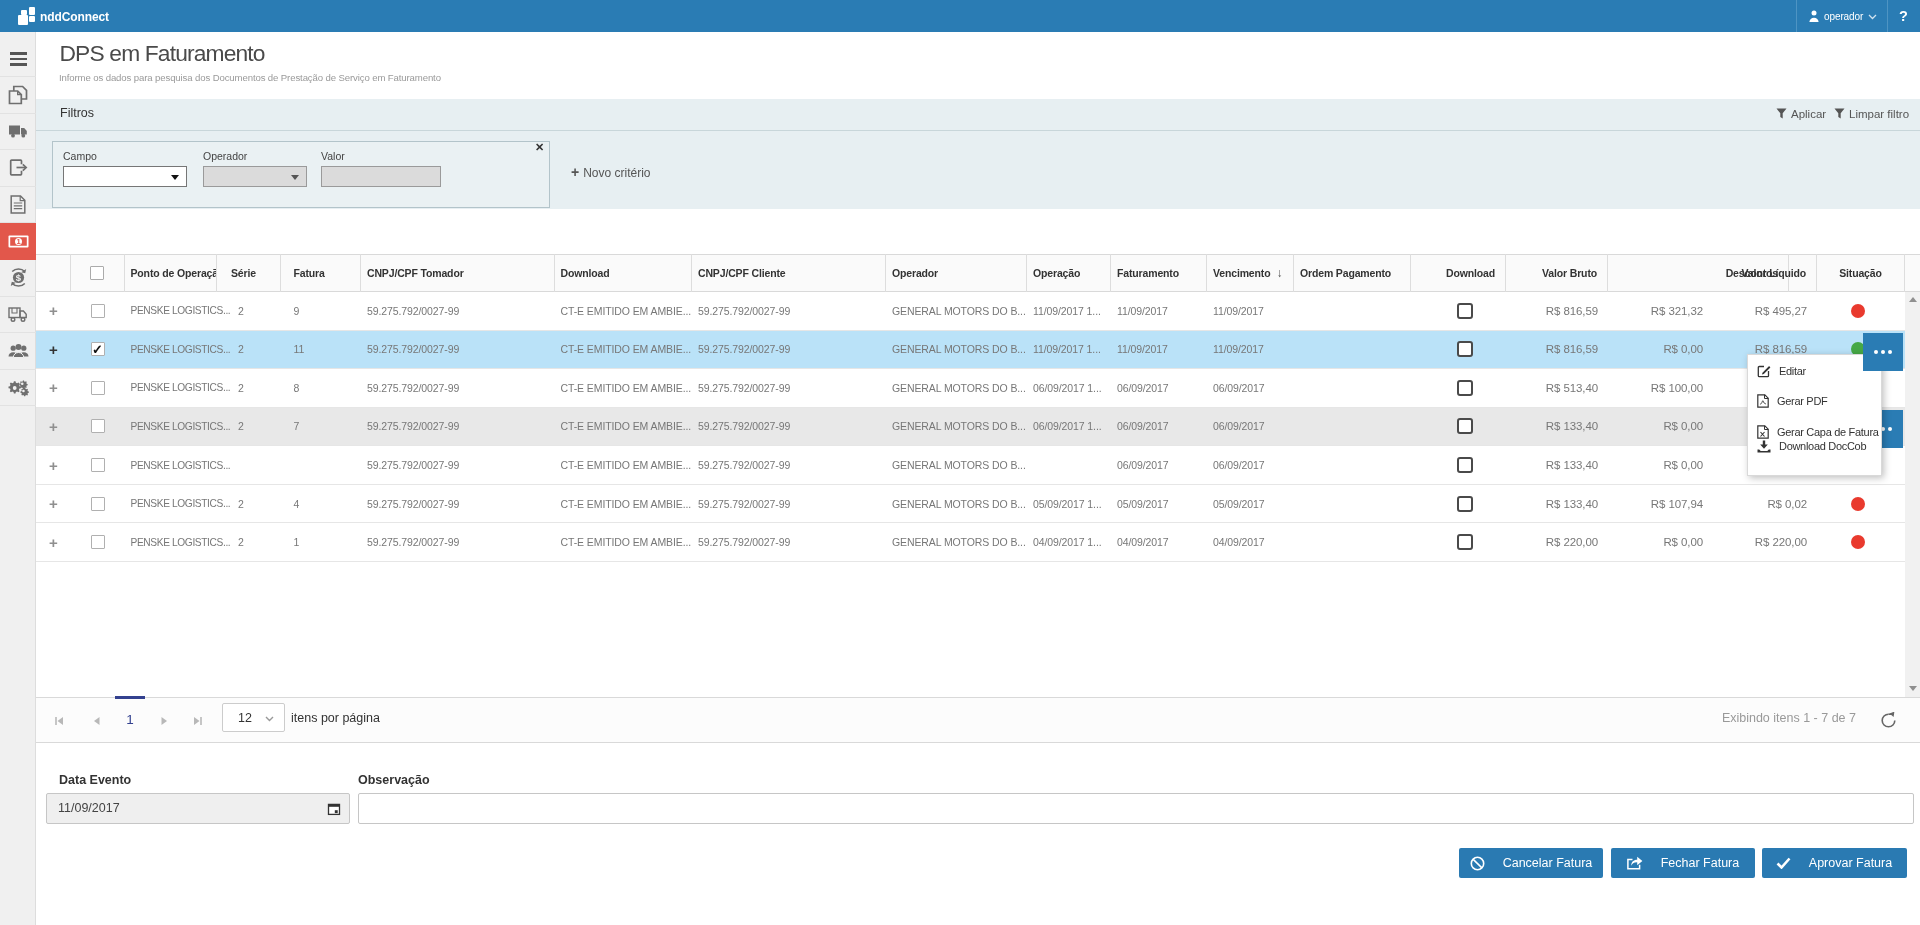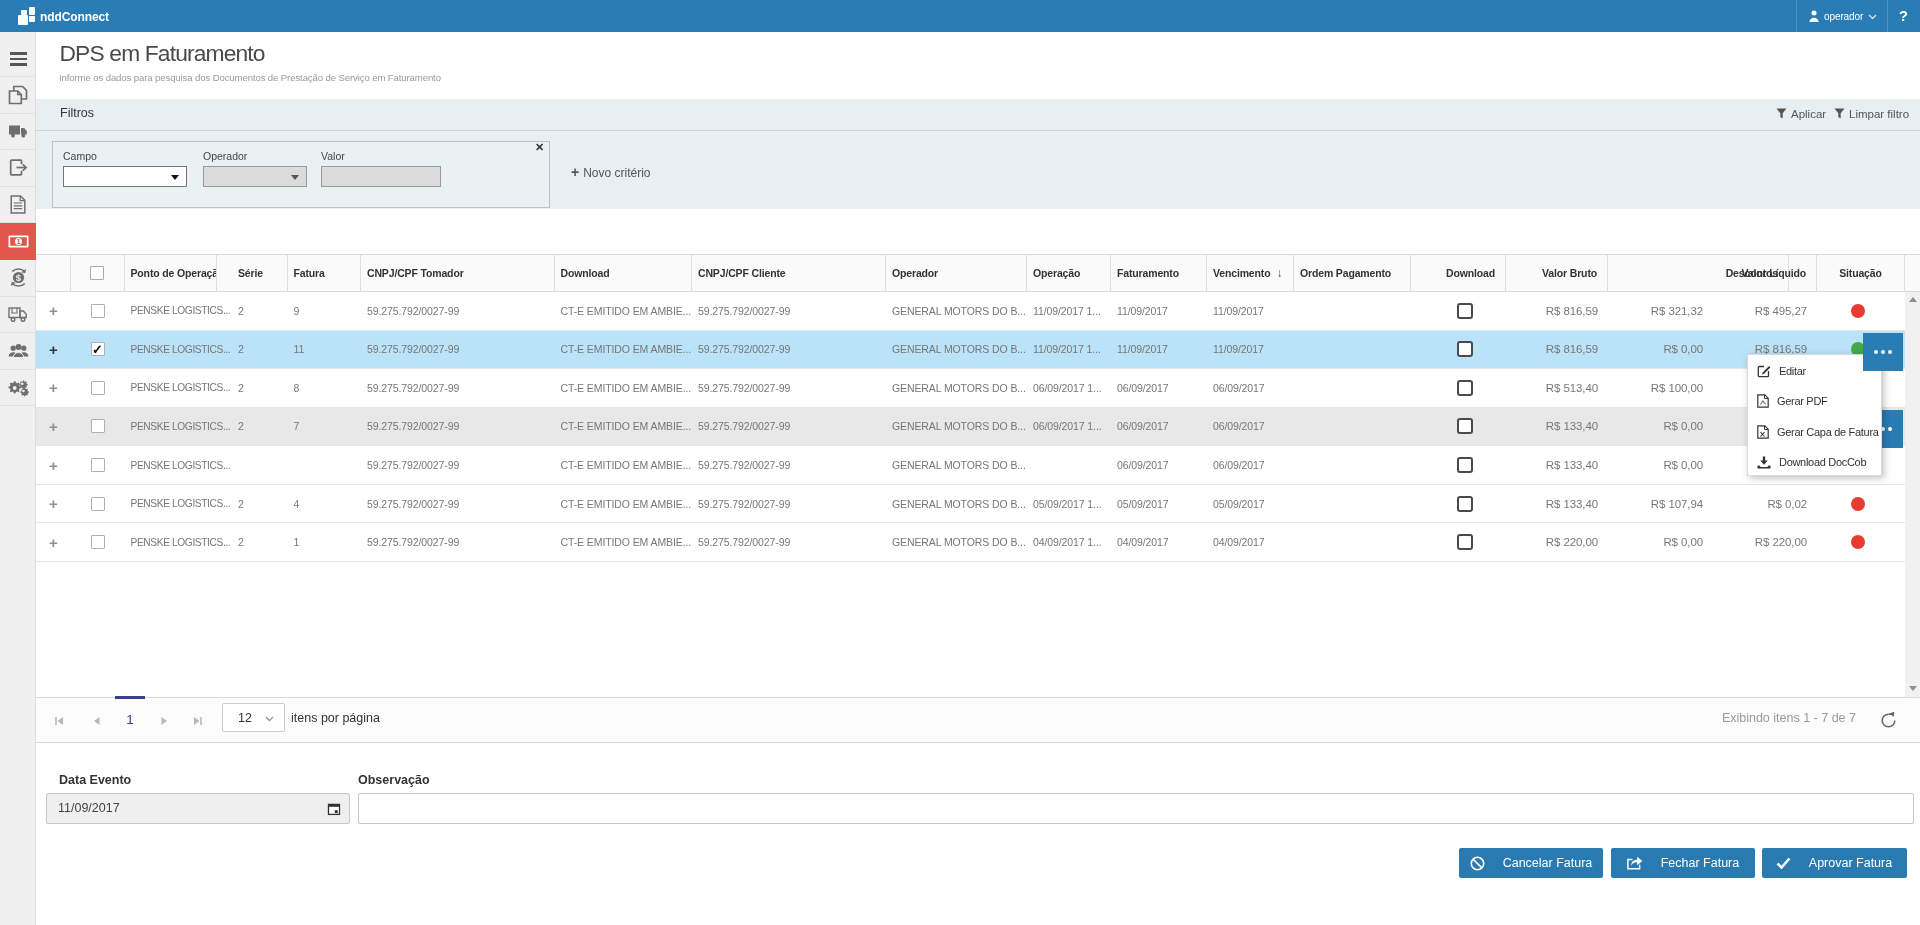--- a/index.html
+++ b/index.html
@@ -226,21 +226,21 @@
     </svg>Aplicar</div>
 <div id="limpar"><svg class="funnel" width="11" height="11" viewBox="0 0 11 11">
       <path d="M0.5 0.5 h10 l-3.8 4.8 v5.2 l-2.4-1.6 v-3.6 z" fill="#555"></path>
     </svg>Limpar filtro</div>
 <div id="ghead"></div>
 <div class="hcell" style="left:36px;width:34.5px"></div>
 <div class="hcell cc cc" style="left:70.5px;width:54px">
     <span class="chk hchk"></span>
   </div>
 <div class="hcell" style="left:124.5px;width:92px">Ponto de Operação</div>
-<div class="hcell" style="left:232px;width:55.5px">Série</div>
+<div class="hcell" style="left:225px;width:55.5px">Série</div>
 <div class="hcell" style="left:287.5px;width:73.5px">Fatura</div>
 <div class="hcell" style="left:361px;width:193.5px">CNPJ/CPF Tomador</div>
 <div class="hcell" style="left:554.5px;width:137.5px">Download</div>
 <div class="hcell" style="left:692px;width:194px">CNPJ/CPF Cliente</div>
 <div class="hcell" style="left:886px;width:141px">Operador</div>
 <div class="hcell" style="left:1027px;width:84px">Operação</div>
 <div class="hcell" style="left:1111px;width:96px">Faturamento</div>
 <div class="hcell" style="left:1207px;width:87px">Vencimento <span class="sort">↓</span></div>
 <div class="hcell" style="left:1294px;width:117px">Ordem Pagamento</div>
 <div class="hcell cr" style="left:1411px;width:95px">Download</div>
@@ -467,21 +467,21 @@
           <path d="M3 10.5 c0.8-0.3 2-1.8 2.3-3 c0.3-1 0.9-1 1-0.2 c0.2 1.2 1.4 2.6 2.6 2.6" stroke-width="0.9"></path>
         </g>
       </svg>Gerar PDF</div>
   <div class="pitem" style="top:61.5px"><svg width="12" height="14" viewBox="0 0 12 14">
         <g fill="none" stroke="#333" stroke-width="1.2">
           <path d="M0.8 0.8 h7 l3.4 3.4 v9 h-10.4 z"></path>
           <path d="M7.5 0.8 v3.7 h3.7" stroke-width="1"></path>
           <path d="M3.5 7 l4 4.5 M7.5 7 l-4 4.5" stroke-width="1.1"></path>
         </g>
       </svg>Gerar Capa de Fatura</div>
-  <div class="pitem" style="top:92px"><svg width="14" height="13" viewBox="0 0 14 13">
+  <div class="pitem" style="top:76px"><svg width="14" height="13" viewBox="0 0 14 13">
         <g fill="#333">
           <path d="M5.8 0.5 h2.4 v4 h2.6 l-3.8 4.2 -3.8 -4.2 h2.6 z"></path>
           <path d="M0.5 9.5 l1.7 0 1.5 1.6 h6.6 l1.5 -1.6 h1.7 v3 h-13 z"></path>
         </g>
       </svg>Download DocCob</div>
 </div>
 <div id="pager"></div>
 <div id="pgsel"></div>
 <div id="pgnum">1</div>
 <svg class="pgarrow" style="left:54px" width="10" height="10" viewBox="0 0 10 10">

